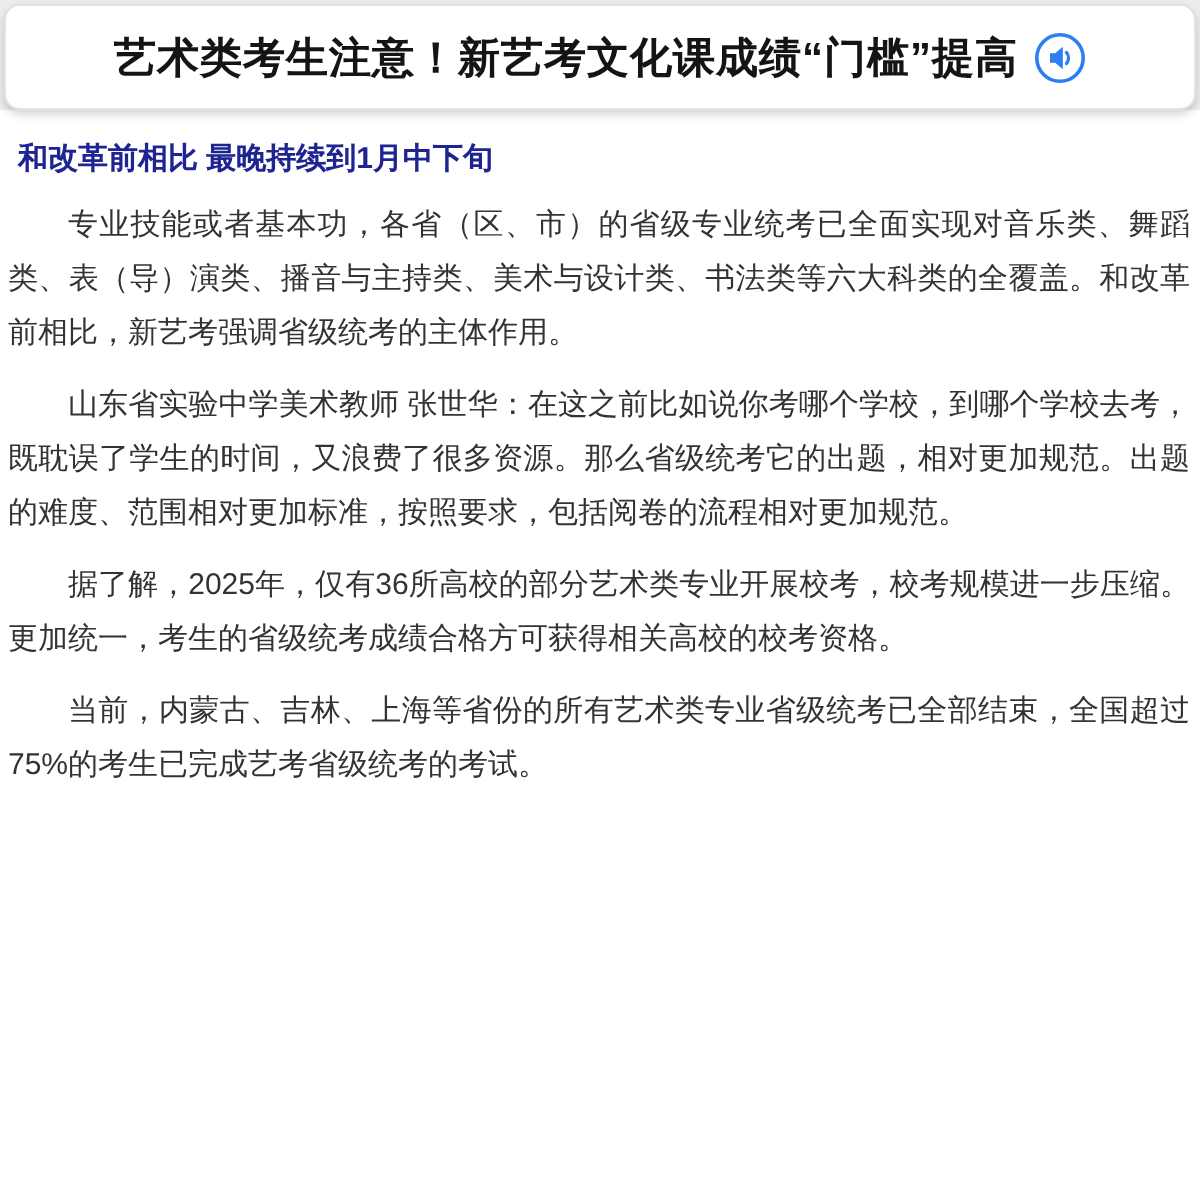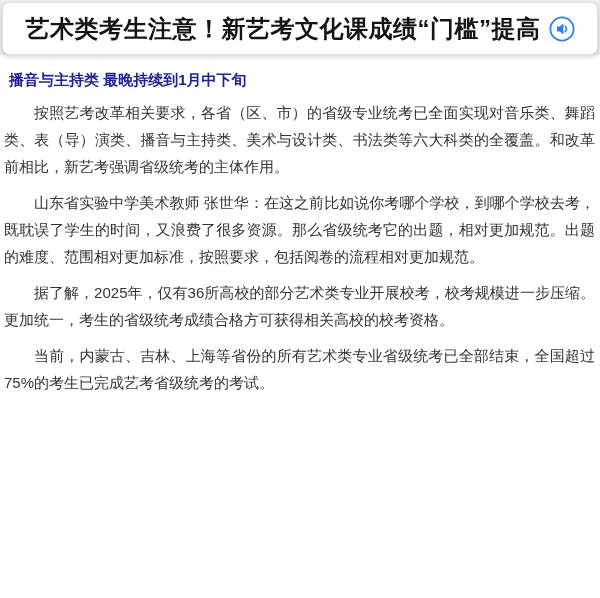--- a/index.html
+++ b/index.html
@@ -23,21 +23,21 @@
     border-radius: 8px;
     box-shadow: 0 2px 5px rgba(0,0,0,0.18);
     display: flex;
     align-items: center;
     justify-content: center;
     gap: 8px;
     z-index: 2;
   }
   .title {
     margin: 0;
-    font-size: 24px;
+    font-size: 21px;
     font-weight: 700;
     color: #141414;
     letter-spacing: 0.5px;
     white-space: nowrap;
   }
   .audio-btn {
     background: none;
     border: none;
     padding: 0;
     width: 26px;
@@ -85,22 +85,22 @@
         <svg width="26" height="26" viewBox="0 0 26 26" aria-hidden="true">
           <circle cx="13" cy="13" r="11.6" fill="#ffffff" stroke="#2b7ff2" stroke-width="1.8"></circle>
           <path d="M8 10.6 v4.8 h2.6 L14.4 18.6 V7.4 L10.6 10.6 Z" fill="#2b7ff2"></path>
           <path d="M16.2 10.2 a4.2 4.2 0 0 1 0 5.6" fill="none" stroke="#2b7ff2" stroke-width="1.6" stroke-linecap="round"></path>
         </svg>
       </span>
     </button>
   </header>
 
   <main class="content">
-    <div class="subtitle">播音与主持类 最晚持续到1月中下旬</div>
+    <div class="subtitle">和改革前相比 最晚持续到1月中下旬</div>
     <div class="paragraphs">
-        <p>按照艺考改革相关要求，各省（区、市）的省级专业统考已全面实现对音乐类、舞蹈类、表（导）演类、播音与主持类、美术与设计类、书法类等六大科类的全覆盖。和改革前相比，新艺考强调省级统考的主体作用。</p>
+        <p>专业技能或者基本功，各省（区、市）的省级专业统考已全面实现对音乐类、舞蹈类、表（导）演类、播音与主持类、美术与设计类、书法类等六大科类的全覆盖。和改革前相比，新艺考强调省级统考的主体作用。</p>
         <p>山东省实验中学美术教师 张世华：在这之前比如说你考哪个学校，到哪个学校去考，既耽误了学生的时间，又浪费了很多资源。那么省级统考它的出题，相对更加规范。出题的难度、范围相对更加标准，按照要求，包括阅卷的流程相对更加规范。</p>
         <p>据了解，2025年，仅有36所高校的部分艺术类专业开展校考，校考规模进一步压缩。更加统一，考生的省级统考成绩合格方可获得相关高校的校考资格。</p>
         <p>当前，内蒙古、吉林、上海等省份的所有艺术类专业省级统考已全部结束，全国超过75%的考生已完成艺考省级统考的考试。</p>
       </div>
   </main>
 
 </div>
 
 </body></html>

